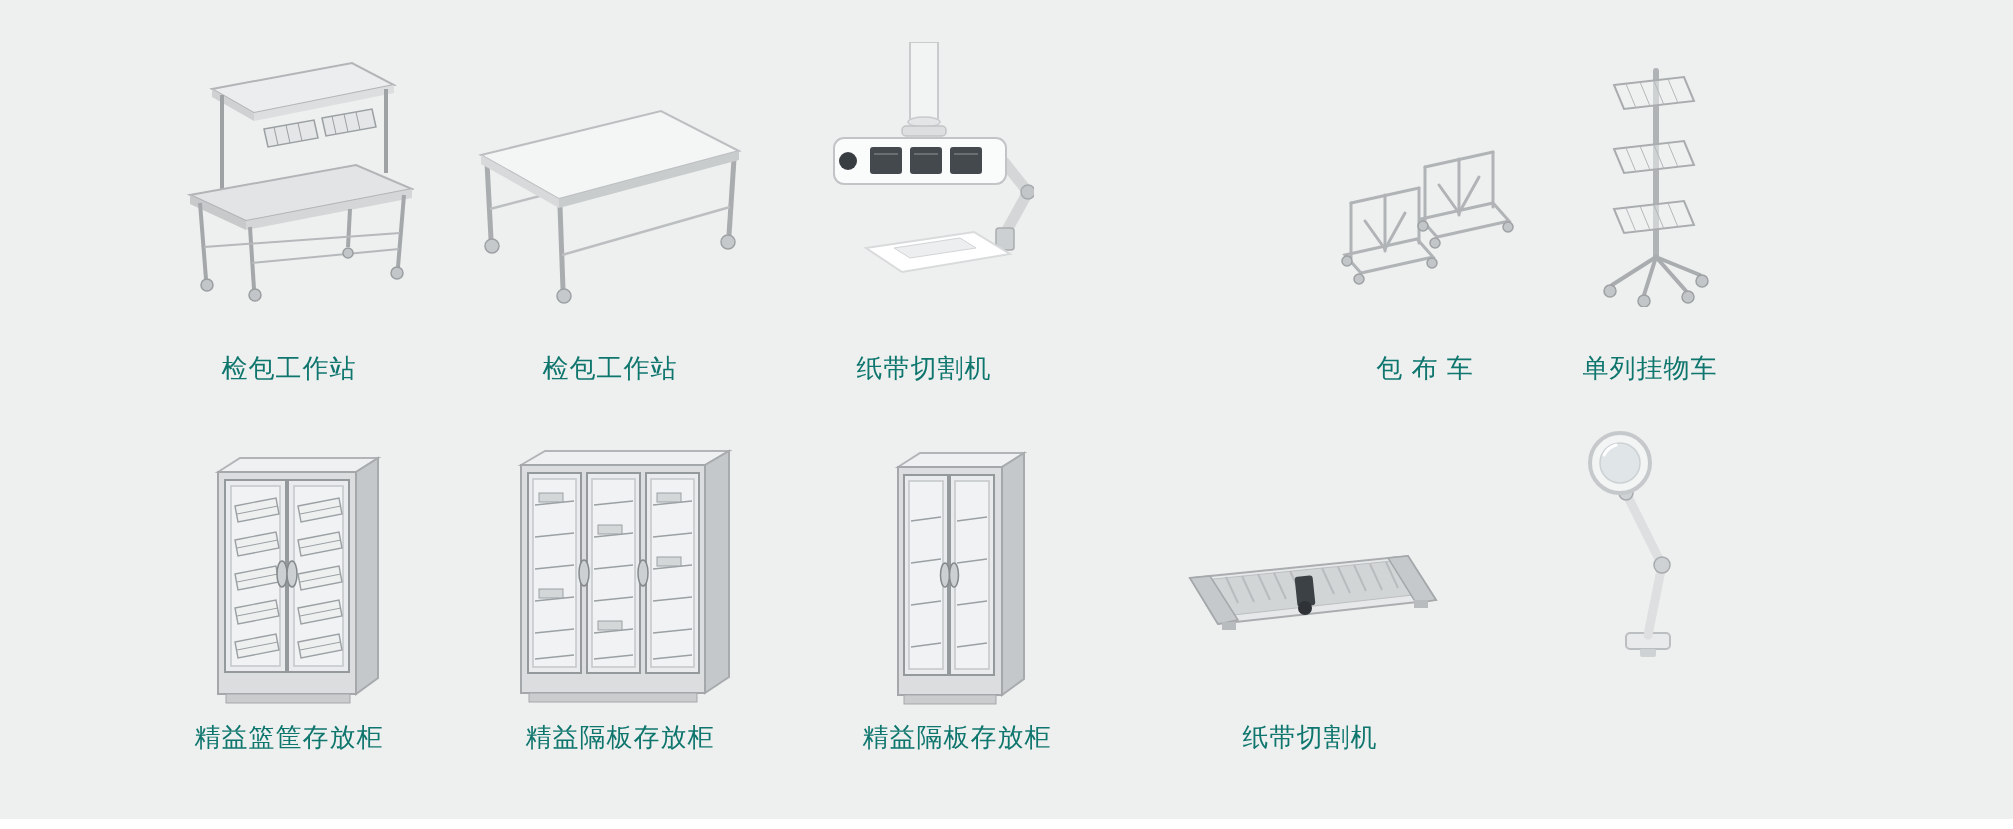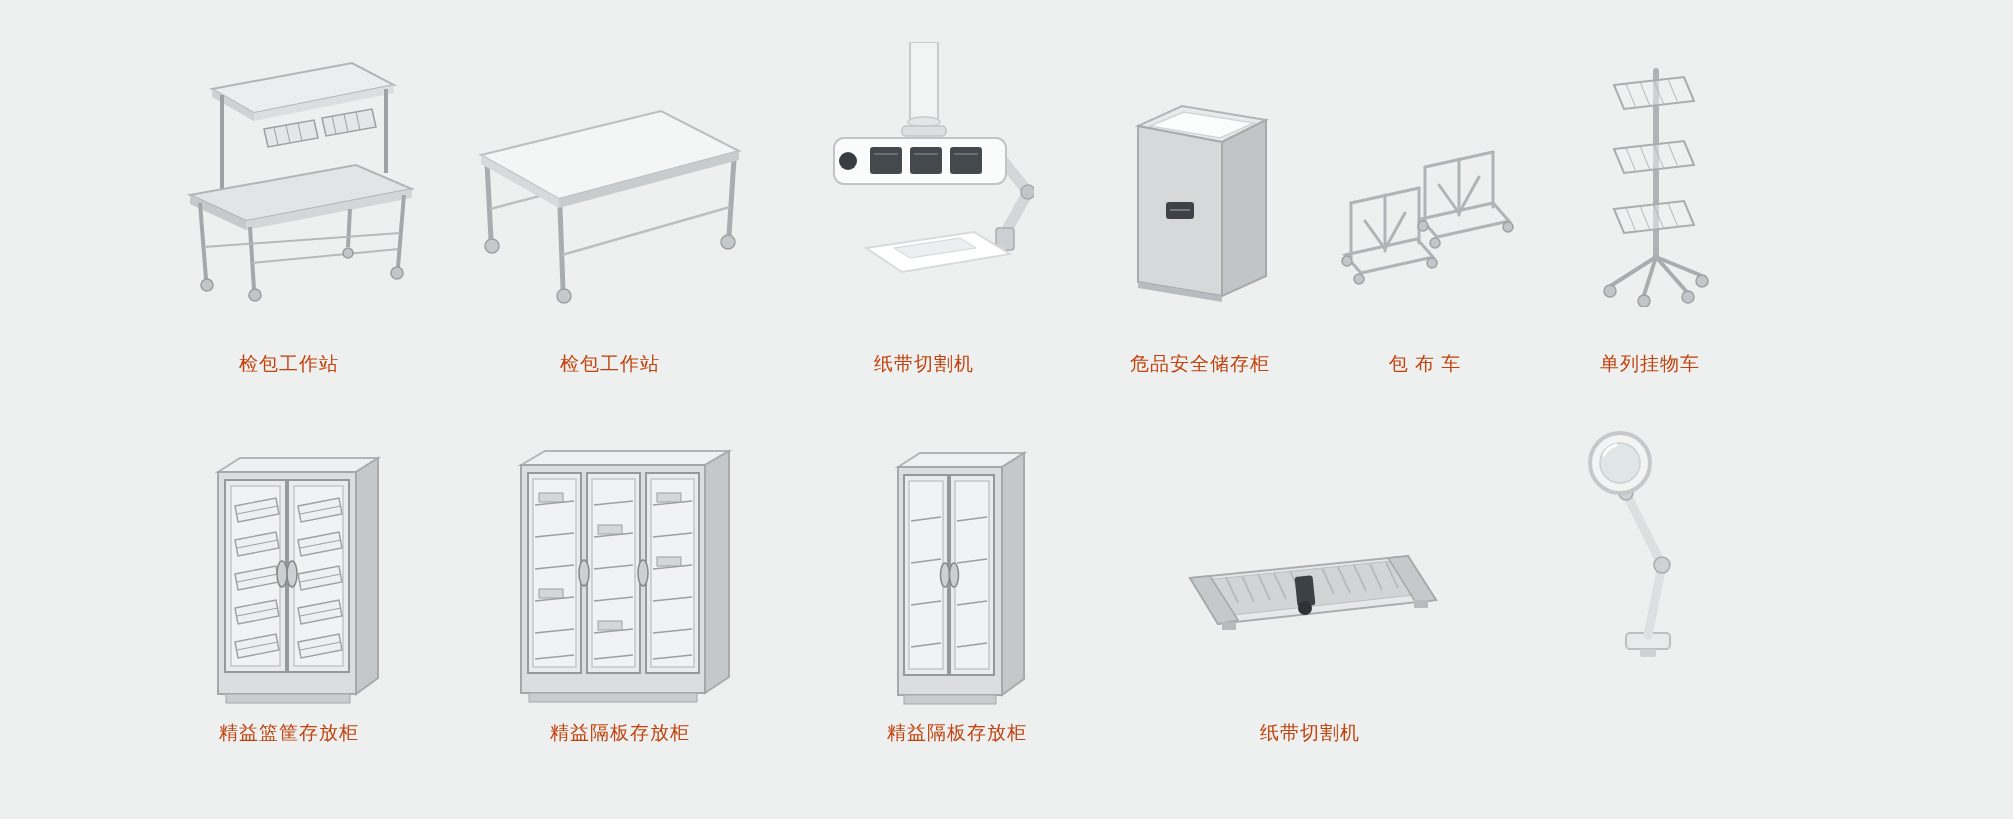--- a/index.html
+++ b/index.html
@@ -21,23 +21,23 @@
   .imgbox {
     width:100%;
     display:flex;
     align-items:flex-end;
     justify-content:center;
   }
   .row1 .imgbox { height:262px; }
   .row2 .imgbox { height:286px; }
   figcaption.cap {
     margin-top:44px;
-    font-size:19px;
+    font-size:26px;
     font-weight:500;
-    color:#c2410c;
+    color:#0f766e;
     letter-spacing:1px;
     white-space:nowrap;
     text-align:center;
   }
   .row2 figcaption.cap { margin-top:14px; }
   .lift-60 svg { margin-bottom:60px; }
   .lift-45 svg { margin-bottom:45px; }
   
   .p1  { left:139px;  top:45px; }
   .p2  { left:460px;  top:45px; }
@@ -156,34 +156,20 @@
             <line x1="100" y1="112" x2="124" y2="112"></line>
           <line x1="140" y1="112" x2="164" y2="112"></line>
         </g>
         <polygon points="52,206 160,190 196,212 88,230" fill="#ffffff" stroke="#d8dadb" stroke-width="2"></polygon>
         <polygon points="80,206 146,196 162,206 96,216" fill="#eceeef" stroke="#d2d4d6" stroke-width="1"></polygon>
       </svg>
     </div>
     <figcaption class="cap">纸带切割机</figcaption>
   </figure>
 
-  <figure class="product row1 p4">
-    <div class="imgbox">
-      <svg width="160" height="215" viewBox="0 0 160 215">
-        <polygon points="18,34 62,14 146,28 102,50" fill="#e8eaeb" stroke="#b3b6b8" stroke-width="2"></polygon>
-        <polygon points="30,34 64,20 134,31 100,46" fill="#fbfcfc" stroke="#d2d4d6" stroke-width="1.5"></polygon>
-        <polygon points="18,34 102,50 102,204 18,190" fill="#d6d8da" stroke="#a8abad" stroke-width="2"></polygon>
-        <polygon points="102,50 146,28 146,184 102,204" fill="#c2c5c7" stroke="#a8abad" stroke-width="2"></polygon>
-        <rect x="46" y="110" width="28" height="17" rx="3" fill="#3e4246"></rect>
-        <line x1="50" y1="118" x2="70" y2="118" stroke="#75797d" stroke-width="2"></line>
-        <polygon points="18,190 102,204 102,210 18,196" fill="#b9bcbe"></polygon>
-      </svg>
-    </div>
-    <figcaption class="cap">危品安全储存柜</figcaption>
-  </figure>
 
   <figure class="product row1 p5">
     <div class="imgbox">
       <svg width="180" height="180" viewBox="0 0 180 180">
         <g stroke="#b0b4b6" stroke-width="3" fill="none" stroke-linecap="round">
           <polygon points="86,92 158,76 174,94 102,110"></polygon>
           <line x1="90" y1="40" x2="90" y2="95"></line>
             <line x1="124" y1="32" x2="124" y2="88"></line>
           <line x1="158" y1="25" x2="158" y2="80"></line>
             <line x1="90" y1="40" x2="158" y2="25"></line>

